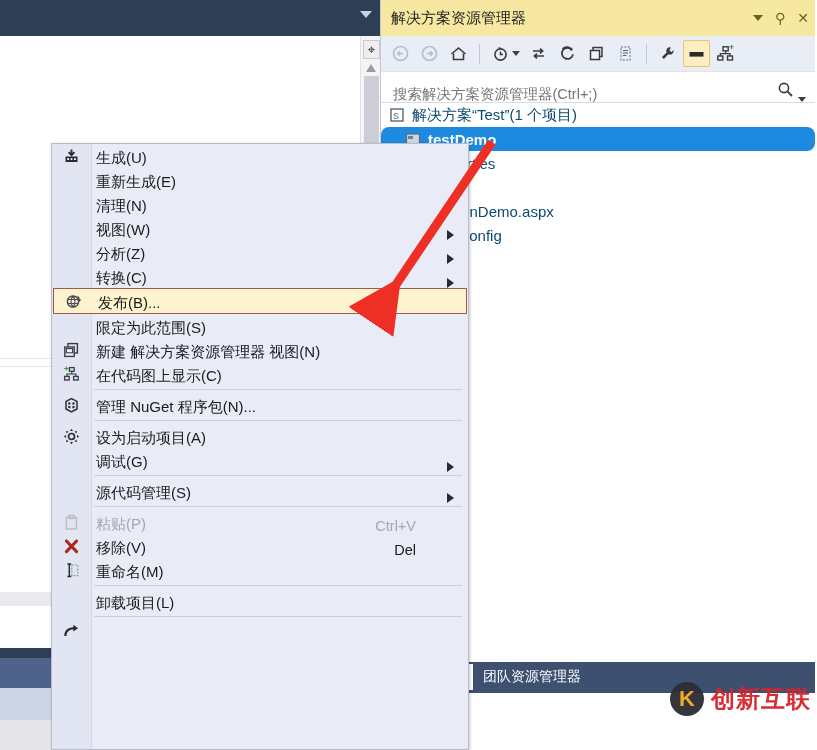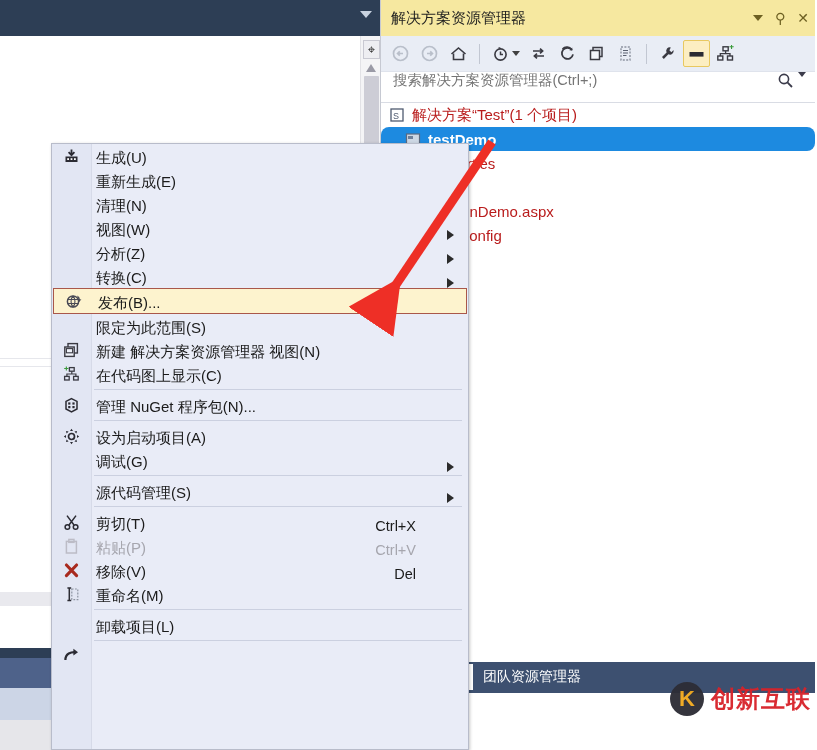--- a/index.html
+++ b/index.html
@@ -89,42 +89,42 @@
   .tbsep { width: 1px; height: 20px; background: #c2c7d2; margin: 0 5px; }
   .tbcaret {
     width: 0; height: 0; border-left: 4px solid transparent;
     border-right: 4px solid transparent; border-top: 5px solid #404040;
     margin-left: -4px; margin-right: 3px;
   }
 
   .se-search {
     position: absolute; left: 0; top: 72px; right: 0; height: 31px;
     background: #ffffff; border-bottom: 1px solid #d9dce4;
-    display: flex; align-items: flex-start;
+    display: flex; align-items: flex-end;
   }
   .se-search input {
     flex: 1; border: none; outline: none; background: transparent;
     font-size: 14.5px; color: #4a4a4a; padding-left: 12px;
     font-family: "Liberation Sans", sans-serif;
   }
   .se-search .mag { margin-right: 4px; color: #3b3b4a; }
   .se-search .mcaret {
     width: 0; height: 0; border-left: 4px solid transparent;
     border-right: 4px solid transparent; border-top: 5px solid #3b3b4a;
     margin-right: 9px;
   }
 
   .se-tree {
     position: absolute; left: 0; top: 103px; right: 0; bottom: 88px;
     background: #ffffff; overflow: hidden;
   }
   .tr-row { display: flex; align-items: center; height: 24px; padding-left: 6px; }
   .tr-row.sel { background: #1d8ae0; color: #ffffff; font-weight: bold; border-radius: 8px; }
   .tr-row .ico { width: 20px; display: flex; justify-content: center; margin-right: 5px; }
-  .tr-row .lbl { font-size: 15px; color: #b91c1c; white-space: nowrap; }
+  .tr-row .lbl { font-size: 15px; color: #0c4a6e; white-space: nowrap; }
   .tr-row.sel .lbl { color: #ffffff; }
   .tr-indent-1 { padding-left: 22px; }
   .tr-indent-2 { padding-left: 46px; }
 
   .se-tabs {
     position: absolute; left: 0; bottom: 60px; right: 0; height: 28px;
     background: #3d5070; display: flex; align-items: flex-end; padding-left: 2px;
   }
   .se-tab {
     height: 26px; padding: 0 10px; display: flex; align-items: center;
@@ -482,31 +482,20 @@
         <div class="mi">
           <span class="mi-label">调试(G)</span>
           <span class="mi-sub"></span>
         </div>
         <div class="mi-sep"></div>
         <div class="mi">
           <span class="mi-label">源代码管理(S)</span>
           <span class="mi-sub"></span>
         </div>
         <div class="mi-sep"></div>
-        <div class="mi">
-          <span class="mi-ico">
-            <svg width="17" height="17" viewBox="0 0 17 17">
-              <path d="M4 1.6 L11 11 M13 1.6 L6 11" stroke="#2b2b33" stroke-width="1.5" fill="none"></path>
-              <circle cx="4.4" cy="13" r="2.3" fill="none" stroke="#2b2b33" stroke-width="1.5"></circle>
-              <circle cx="12.6" cy="13" r="2.3" fill="none" stroke="#2b2b33" stroke-width="1.5"></circle>
-            </svg>
-          </span>
-          <span class="mi-label">剪切(T)</span>
-          <span class="mi-accel">Ctrl+X</span>
-        </div>
         <div class="mi disabled">
           <span class="mi-ico">
             <svg width="17" height="17" viewBox="0 0 17 17">
               <rect x="3.4" y="3.4" width="10" height="11.6" fill="none" stroke="#bcbcc6" stroke-width="1.5"></rect>
               <rect x="5.8" y="1.4" width="5.2" height="3" fill="none" stroke="#bcbcc6" stroke-width="1.4"></rect>
             </svg>
           </span>
           <span class="mi-label">粘贴(P)</span>
           <span class="mi-accel">Ctrl+V</span>
         </div>

